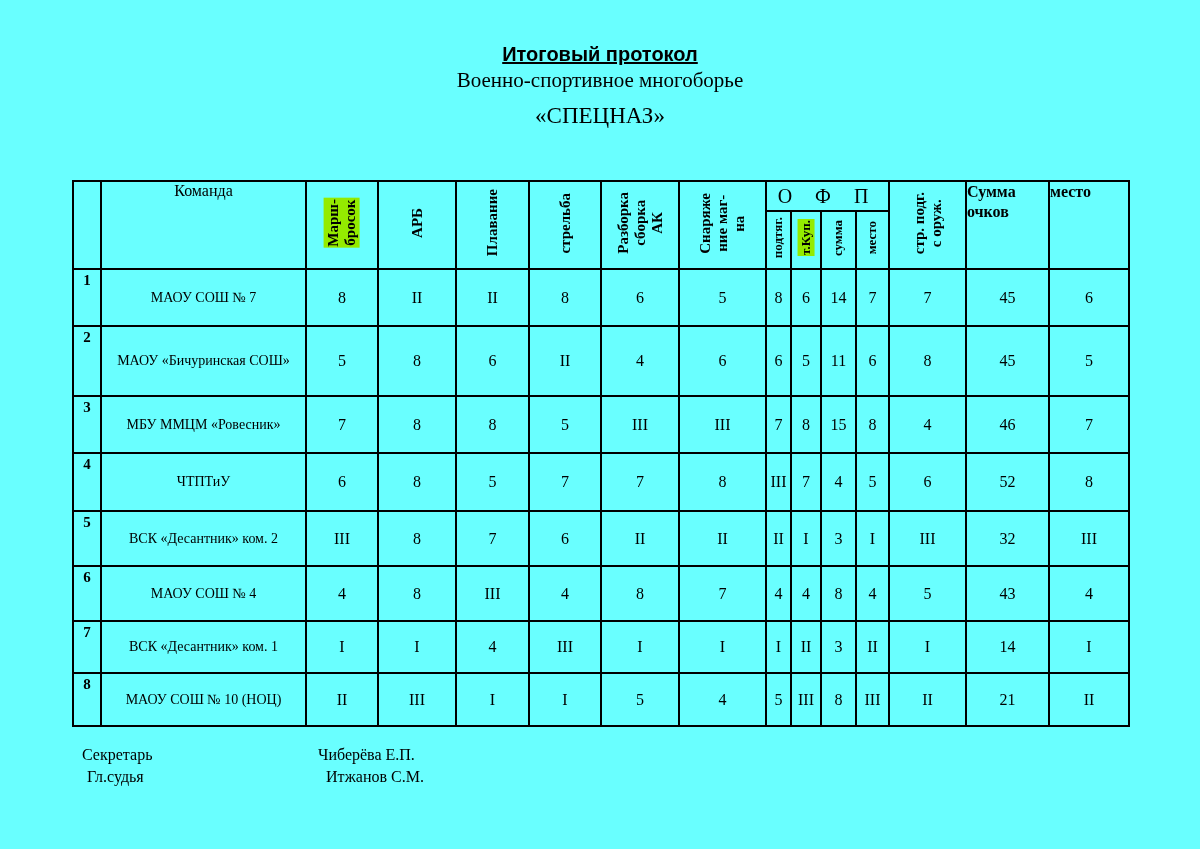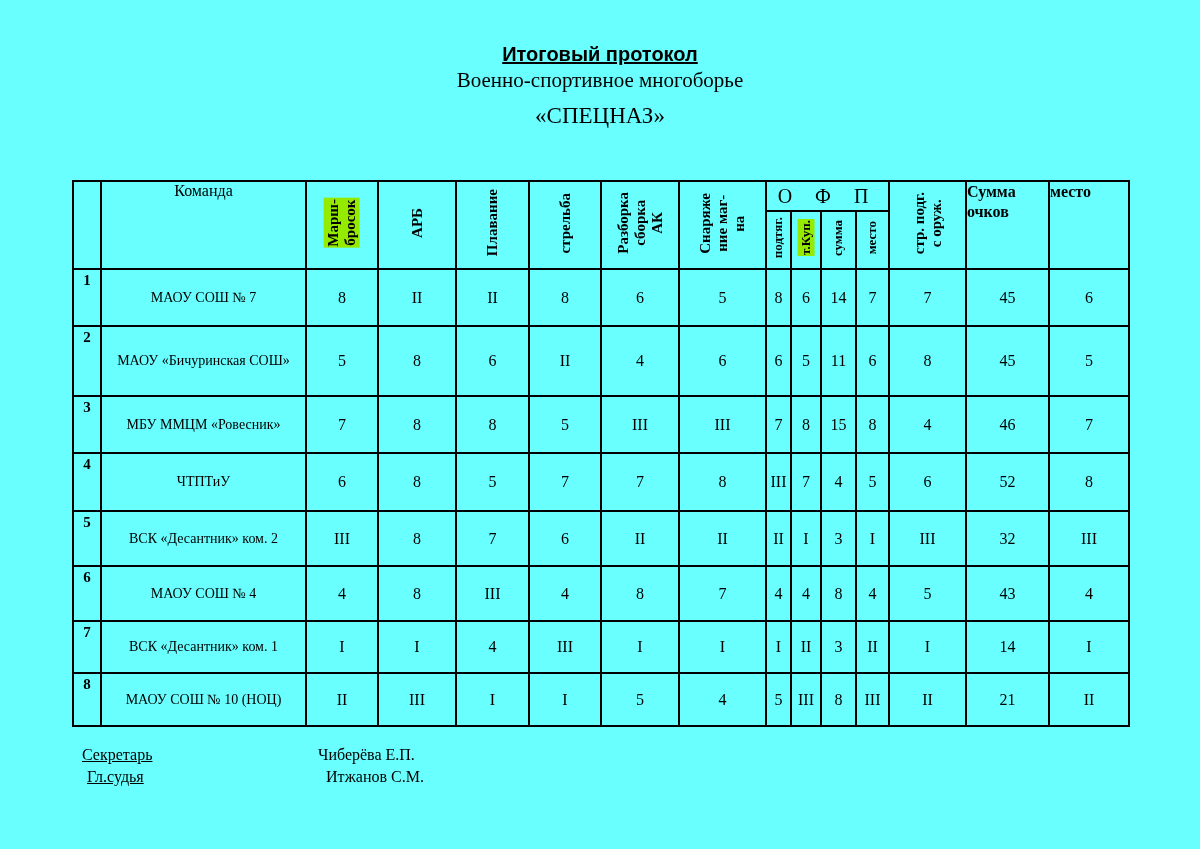--- a/index.html
+++ b/index.html
@@ -103,21 +103,21 @@
   tbody tr:nth-child(8) { height: 53px; }
 
   
   .footer {
     position: absolute;
     left: 82px; top: 744px;
     font-size: 16px;
     line-height: 1.4;
   }
   .footer-row { display: flex; }
-  .footer-label { width: 236px; text-decoration: underline; }
+  .footer-label { width: 236px; }
   .footer-row.second .footer-label { padding-left: 5px; }
   .footer-row.second .footer-name { padding-left: 8px; }
 </style>
 </head>
 <body>
 
 <div class="title-block">
   <div class="title-main">Итоговый протокол</div>
   <div class="title-sub">Военно-спортивное многоборье</div>
   <div class="title-name">«СПЕЦНАЗ»</div>

